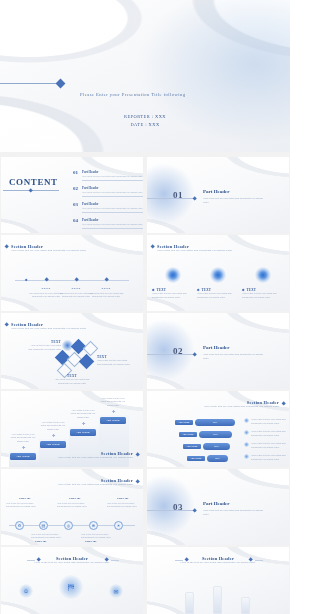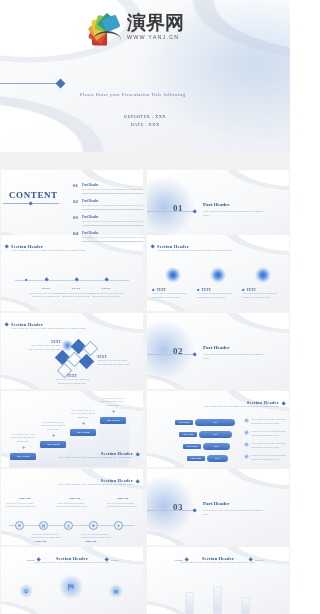--- a/index.html
+++ b/index.html
@@ -62,21 +62,21 @@
   #cover .rule { position:absolute; left:0; top:83px; width:60px; height:1px; background:#8fa8cd; }
   .dia { width:7px; height:7px; background:#4a72b8; transform:rotate(45deg); }
   #cover .dia-big { position:absolute; left:57px; top:80px; }
   #cover .meta { position:absolute; left:0; right:0; top:113px; text-align:center;
     font-family:"Liberation Serif",serif; font-size:4.4px; color:#3d5d93; letter-spacing:.5px; line-height:1.75; }
 
   
   .th { width:142px; height:76px; }
   .col-l { left:1px; }
   .col-r { left:147px; }
-  .r1 { top:170px; } .r2 { top:235px; } .r3 { top:313px; }
+  .r1 { top:157px; } .r2 { top:235px; } .r3 { top:313px; }
   .r4 { top:391px; } .r5 { top:469px; } .r6 { top:547px; }
   .th.r6 { height:67px; }
 
   
   .sec-head { font-family:"Liberation Serif",serif; font-size:4.4px; font-weight:700; color:#2f538c; letter-spacing:.25px; }
   .sec-sub  { font-size:2.5px; color:#8fa3c2; letter-spacing:.1px; line-height:1.5; }
   .tiny     { font-size:2.3px; color:#98aac6; line-height:1.55; }
   .lbl      { font-family:"Liberation Serif",serif; font-size:3.2px; font-weight:700; color:#3a5f9c; letter-spacing:.3px; }
   .dia-s { width:3.4px; height:3.4px; background:#4a72b8; transform:rotate(45deg); }
   .dia-xs{ width:2.4px; height:2.4px; background:#4a72b8; transform:rotate(45deg); }
@@ -162,36 +162,20 @@
   
   .br-bar { position:absolute; bottom:0; width:9px; border-radius:2px 2px 0 0;
     background:linear-gradient(180deg,#f4f7fb,#d9e2ee); border:.5px solid #e3e9f2; }
 </style>
 </head>
 <body>
 
 <div id="page">
 
   <div class="slide" id="cover">
-    <div class="logo-wrap">
-      <div class="logo-fan">
-        <div class="seg" style="background:#c0392b;transform:rotate(180deg) translateY(-50%);"></div>
-        <div class="seg" style="background:#d94f3d;transform:rotate(206deg) translateY(-50%);"></div>
-        <div class="seg" style="background:#e8a33d;transform:rotate(232deg) translateY(-50%);"></div>
-        <div class="seg" style="background:#f0c93a;transform:rotate(258deg) translateY(-50%);"></div>
-        <div class="seg" style="background:#8bc34a;transform:rotate(284deg) translateY(-50%);"></div>
-        <div class="seg" style="background:#2e9e88;transform:rotate(310deg) translateY(-50%);"></div>
-        <div class="seg" style="background:#3aa0c9;transform:rotate(336deg) translateY(-50%);"></div>
-        <div class="arc"></div>
-      </div>
-      <div>
-        <div class="logo-cn">演界网</div>
-        <div class="logo-url">WWW.YANJ.CN</div>
-      </div>
-    </div>
 
     <div class="rule"></div>
     <div class="dia dia-big"></div>
     <div class="subtitle">Please Enter your Presentation Title following</div>
     <div class="meta">
       <div><span>REPORTER：</span><span>XXX</span></div>
       <div><span>DATE：</span><span>XXX</span></div>
     </div>
   </div>
 

